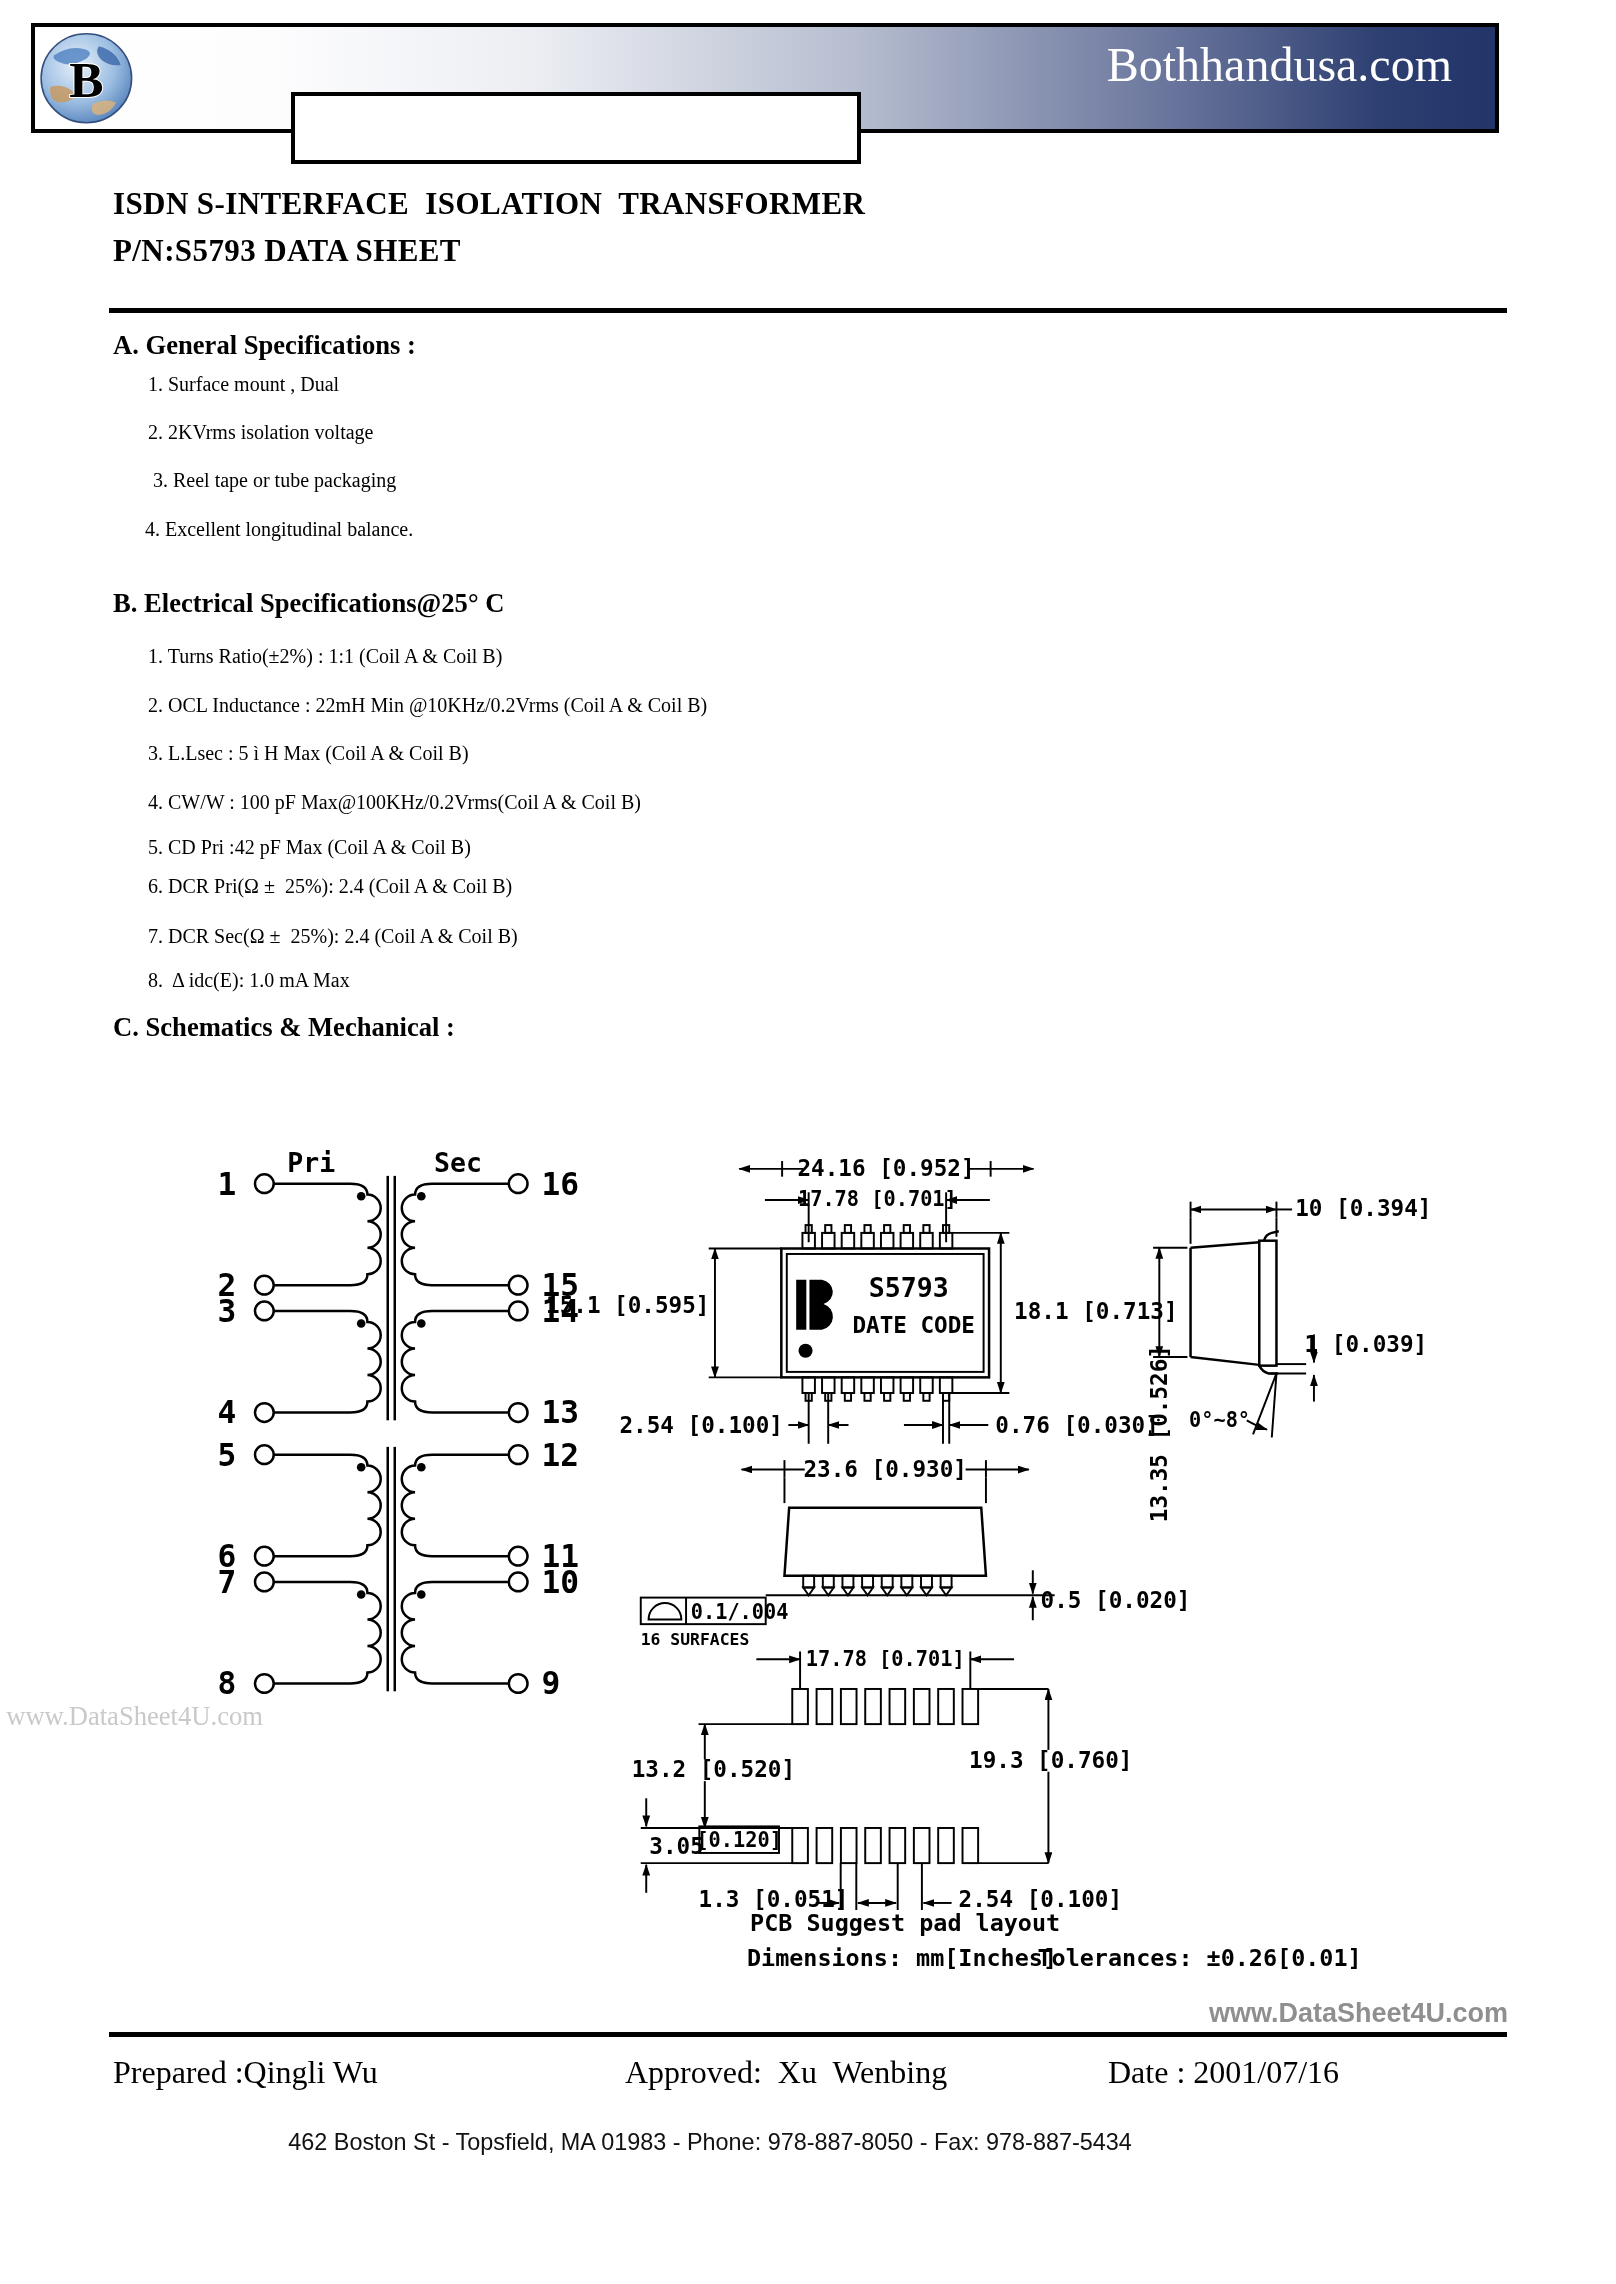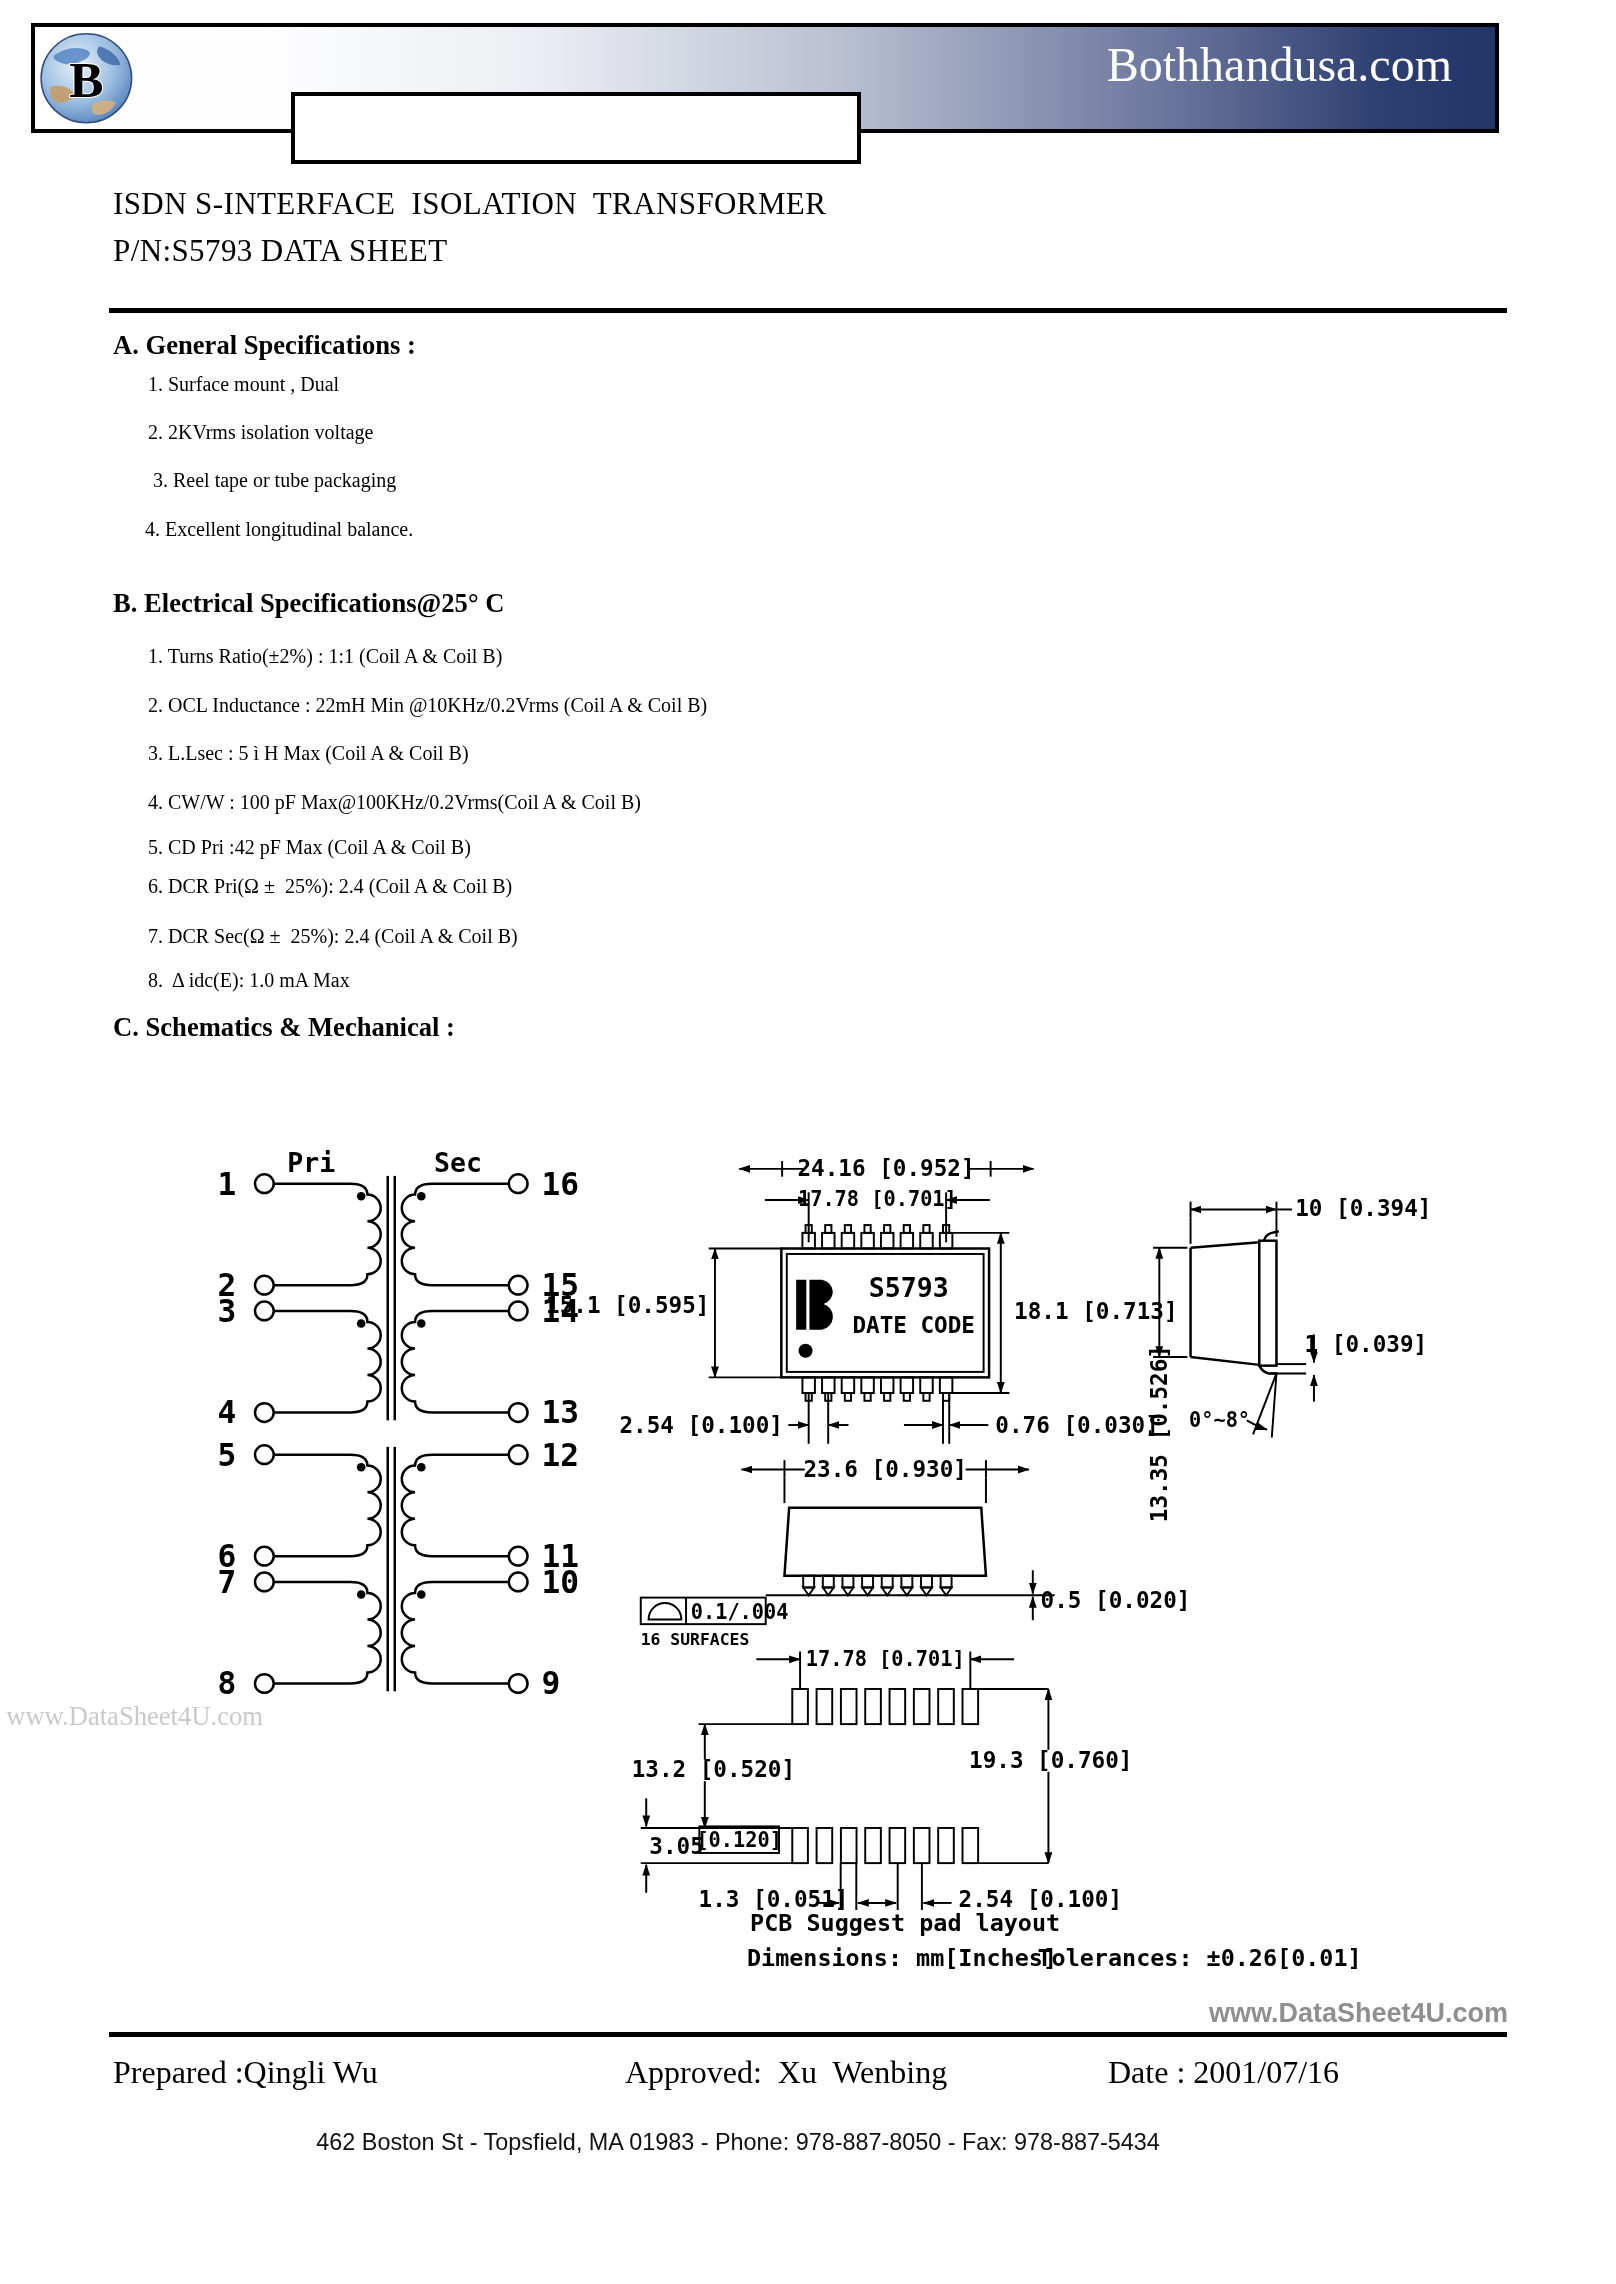--- a/index.html
+++ b/index.html
@@ -4,37 +4,37 @@
 <style>
   html,body{margin:0;padding:0;background:#888;}
   #page{position:relative;width:1616px;height:2284px;background:#ffffff;overflow:hidden;
         font-family:"Liberation Serif",serif;color:#000;}
   .abs{position:absolute;white-space:pre;}
   
   #banner{position:absolute;left:31px;top:23.4px;width:1460px;height:102px;border:4.7px solid #000;
           background:linear-gradient(90deg,#ffffff 0%,#fdfdfe 16%,#eceef3 34%,#b7bed0 56%,#68749b 78%,#2e4072 92%,#223468 100%);}
   #brand{position:absolute;right:43px;top:9.4px;font-family:"Liberation Serif",serif;font-size:48px;color:#ffffff;}
   #whitebox{position:absolute;left:291px;top:92px;width:562px;height:64px;background:#fff;border:4.7px solid #000;}
-  .title{font-weight:normal;font-size:31px;letter-spacing:0.4px;}
+  .title{font-weight:bold;font-size:31px;letter-spacing:0.4px;}
   .rule{position:absolute;left:109px;width:1398px;height:4.7px;background:#000;}
   .h1{font-weight:bold;font-size:26.6px;}
   .item{font-size:20px;}
   .cad29{font:bold 29px "DejaVu Sans Mono",monospace;}
   .cad26{font:bold 26px "DejaVu Sans Mono",monospace;}
   .cad34{font:bold 34px "DejaVu Sans Mono",monospace;}
   .cad20{font:bold 21px "DejaVu Sans Mono",monospace;}
   .cad30{font:bold 30px "DejaVu Sans Mono",monospace;}
   .pin40{font:bold 40px "DejaVu Sans Mono",monospace;}
   .dl{stroke:#000;stroke-width:2.5;fill:none;}
   .dk{stroke:#000;stroke-width:3.2;fill:none;}
   svg text{fill:#000;}
   #wm-left{font-size:26.6px;color:#c9c9c9;}
   #wm-right{font-family:"Liberation Sans",sans-serif;font-weight:bold;font-size:27px;color:#8f8f8f;}
   .foot{font-size:32px;}
-  #address{left:0;width:1420px;text-align:center;font-family:"Liberation Sans",sans-serif;font-size:23.4px;color:#111;margin-left:28px;}
+  #address{left:0;width:1420px;text-align:center;font-family:"Liberation Sans",sans-serif;font-size:23.4px;color:#111;}
 </style>
 </head>
 <body>
 
 <div id="page">
 
   <div id="banner">
     <svg style="position:absolute;left:3.1px;top:4.7px" width="117" height="94" viewBox="0 0 150 120">
       <defs>
         <radialGradient id="gl" cx="40%" cy="35%" r="75%">

